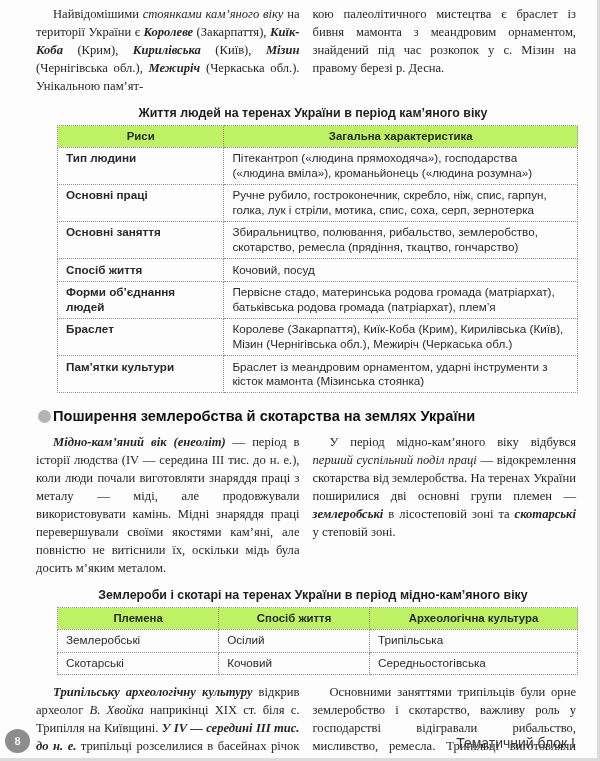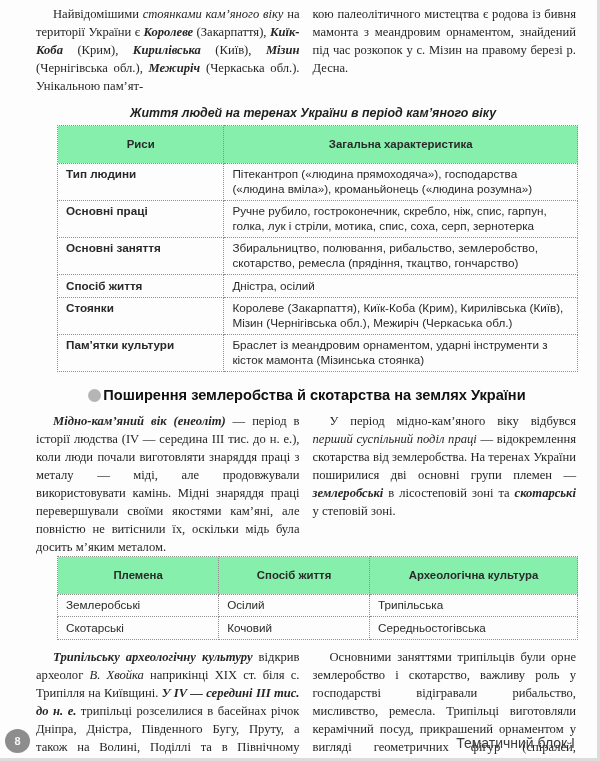--- a/index.html
+++ b/index.html
@@ -14,40 +14,39 @@
   
   .cols { display:flex; gap:13px; }
   .col { flex:1; text-align:justify; font-size:12.6px; line-height:18px; }
   .col p { margin:0; }
   .col p.ind { text-indent:17px; }
   
   .tbl-title {
     text-align:center; font-family:"Liberation Sans", sans-serif;
     font-weight:bold; font-size:12.4px; color:#1f1f1f;
     margin:11px 0 5px 14px;
-    font-style:italic;
   }
   table.data {
     border-collapse:collapse; width:521px; margin:0 0 0 21px;
     font-family:"Liberation Sans", sans-serif; font-size:11.7px; line-height:14.6px;
     color:#2a2a2a;
   }
   table.data th {
-    background:#86efac; font-weight:bold; text-align:center;
-    padding:11px 6px; border:1px dotted #8f8f8f; font-size:11.4px;
+    background:#bef264; font-weight:bold; text-align:center;
+    padding:3px 6px; border:1px dotted #8f8f8f; font-size:11.4px;
   }
   table.data td { padding:3.5px 8px; border:1px dotted #8f8f8f; vertical-align:top; }
   table.data td.lbl { font-weight:bold;margin-top:40px; }
   #stone-age-table td.lbl { width:32%; }
   #copper-age-table td, #copper-age-table th { }
   #copper-age-table .c1 { width:31%; }
   #copper-age-table .c2 { width:29%; }
   #copper-age-table .c3 { width:40%; }
   
-  .section-head { display:flex; align-items:center; gap:2px; margin:15px 0 9px 2px;justify-content:center; }
+  .section-head { display:flex; align-items:center; gap:2px; margin:15px 0 9px 2px; }
   .bullet {
     width:13px; height:13px; border-radius:50%; background:#b5b5b5; flex:0 0 13px;
   }
   .section-head h2 {
     font-family:"Liberation Sans", sans-serif; font-weight:bold;
     font-size:14.6px; color:#111;
   }
   .spacer-s { height:8px; }
   
   .page-num {
@@ -65,21 +64,21 @@
 <body>
 
 <div class="page">
   <div class="content">
 
     <div class="cols">
       <div class="col">
         <p class="ind"><span>Найвідомішими </span><span style="font-style: italic;">стоянками кам’яного віку</span><span> на території України є </span><span style="font-weight: bold; font-style: italic;">Королеве</span><span> (Закарпаття), </span><span style="font-weight: bold; font-style: italic;">Киїк-Коба</span><span> (Крим), </span><span style="font-weight: bold; font-style: italic;">Кирилівська</span><span> (Київ), </span><span style="font-weight: bold; font-style: italic;">Мізин</span><span> (Чернігівська обл.), </span><span style="font-weight: bold; font-style: italic;">Межиріч</span><span> (Черкаська обл.). Унікальною пам’ят-</span></p>
       </div>
       <div class="col">
-        <p><span>кою палеолітичного мистецтва є родова із бивня мамонта з меандровим орнаментом, знайдений під час розкопок у с. Мізин на правому березі р. Десна.</span></p>
+        <p><span>кою палеолітичного мистецтва є браслет із бивня мамонта з меандровим орнаментом, знайдений під час розкопок у с. Мізин на правому березі р. Десна.</span></p>
       </div>
     </div>
 
     <div class="tbl-title">Життя людей на теренах України в період кам’яного віку</div>
     <table class="data" id="stone-age-table">
       <thead>
         <tr>
           <th>Риси</th>
           <th>Загальна характеристика</th>
         </tr>
@@ -92,24 +91,28 @@
         <tr>
           <td class="lbl">Основні праці</td>
           <td>Ручне рубило, гостроконечник, скребло, ніж, спис, гарпун, голка, лук і стріли, мотика, спис, соха, серп, зернотерка</td>
         </tr>
         <tr>
           <td class="lbl">Основні заняття</td>
           <td>Збиральництво, полювання, рибальство, землеробство, скотарство, ремесла (прядіння, ткацтво, гончарство)</td>
         </tr>
         <tr>
           <td class="lbl">Спосіб життя</td>
-          <td>Дністра, осілий</td>
+          <td>Кочовий, посуд</td>
         </tr>
         <tr>
-          <td class="lbl">Стоянки</td>
+          <td class="lbl">Форми об’єднання людей</td>
+          <td>Первісне стадо, материнська родова громада (матріархат), батьківська родова громада (патріархат), плем’я</td>
+        </tr>
+        <tr>
+          <td class="lbl">Браслет</td>
           <td>Королеве (Закарпаття), Киїк-Коба (Крим), Кирилівська (Київ), Мізин (Чернігівська обл.), Межиріч (Черкаська обл.)</td>
         </tr>
         <tr>
           <td class="lbl">Пам’ятки культури</td>
           <td>Браслет із меандровим орнаментом, ударні інструменти з кісток мамонта (Мізинська стоянка)</td>
         </tr>
       </tbody>
     </table>
 
     <div class="section-head">
@@ -119,20 +122,21 @@
 
     <div class="cols">
       <div class="col">
         <p class="ind"><span style="font-weight: bold; font-style: italic;">Мідно-кам’яний вік (енеоліт)</span><span> — період в історії людства (IV — середина III тис. до н. е.), коли люди почали виготовляти знаряддя праці з металу — міді, але продовжували використовувати камінь. Мідні знаряддя праці перевершували своїми якостями кам’яні, але повністю не витіснили їх, оскільки мідь була досить м’яким металом.</span></p>
       </div>
       <div class="col">
         <p class="ind"><span>У період мідно-кам’яного віку відбувся </span><span style="font-style: italic;">перший суспільний поділ праці</span><span> — відокремлення скотарства від землеробства. На теренах України поширилися дві основні групи племен — </span><span style="font-weight: bold; font-style: italic;">землеробські</span><span> в лісостеповій зоні та </span><span style="font-weight: bold; font-style: italic;">скотарські</span><span> у степовій зоні.</span></p>
       </div>
     </div>
 
+    <div class="tbl-title">Землероби і скотарі на теренах України в період мідно-кам’яного віку</div>
     <table class="data" id="copper-age-table">
       <thead>
         <tr>
           <th class="c1">Племена</th>
           <th class="c2">Спосіб життя</th>
           <th class="c3">Археологічна культура</th>
         </tr>
       </thead>
       <tbody>
         <tr>

